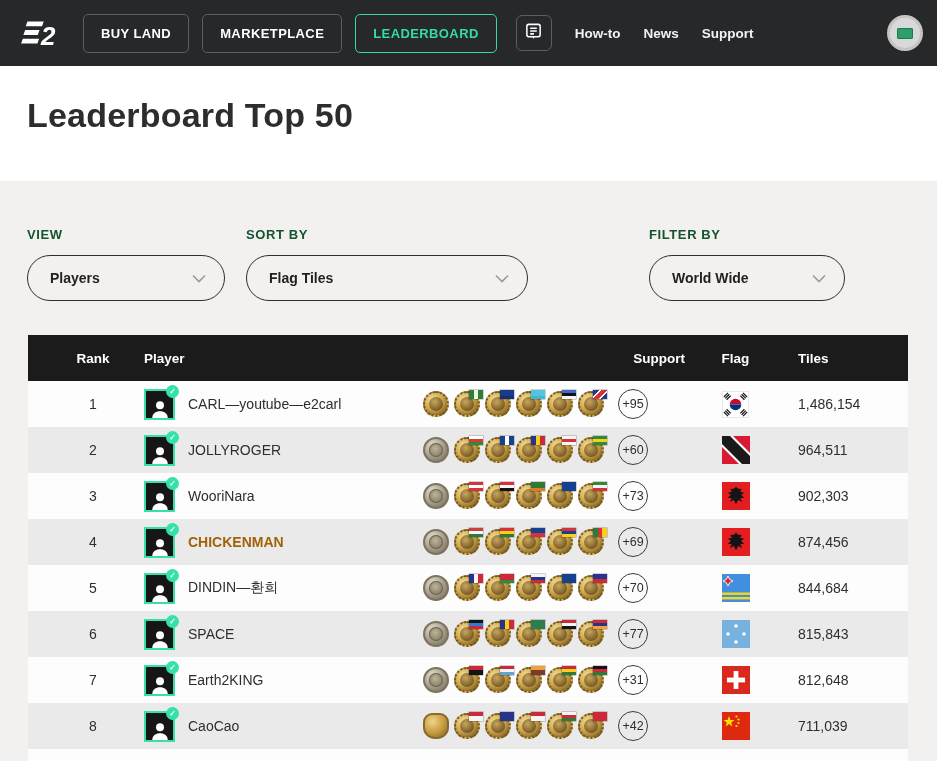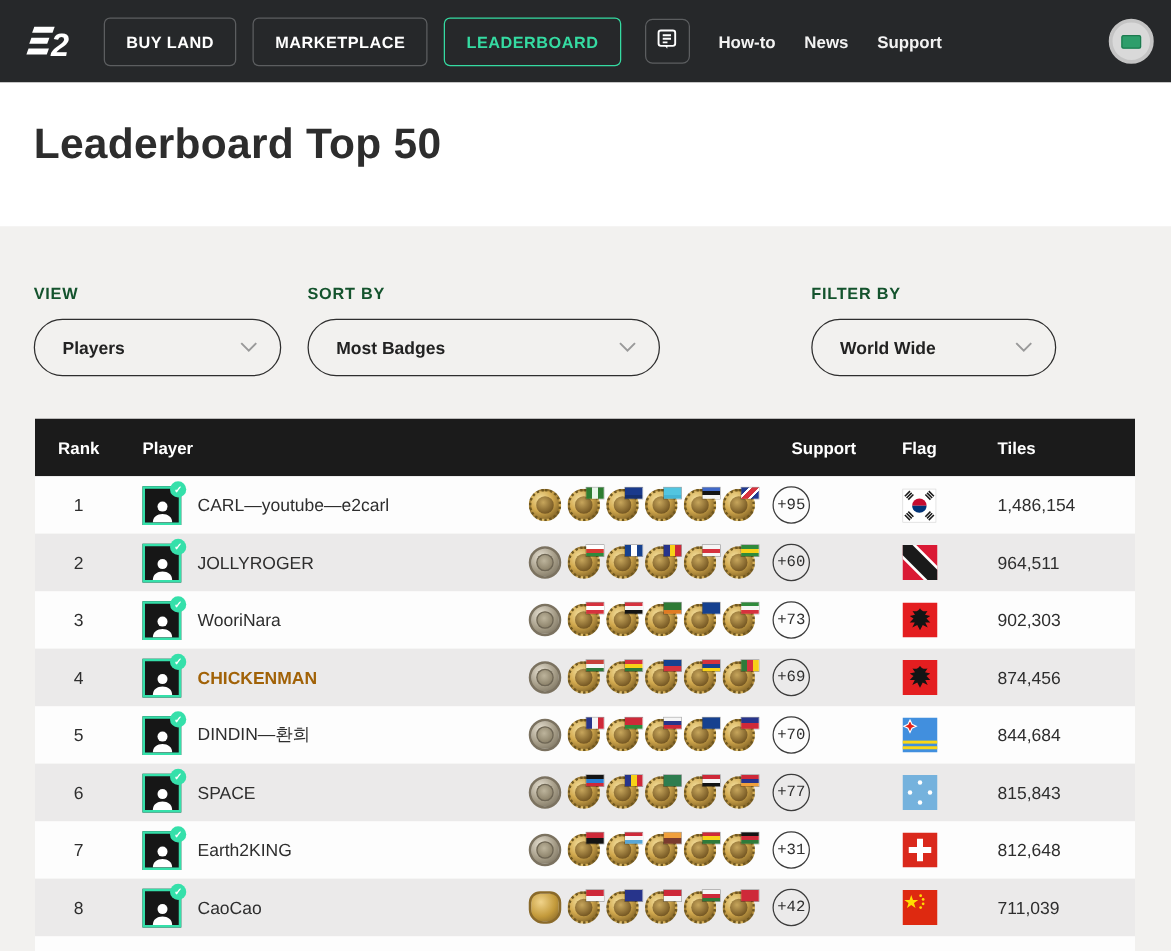--- a/index.html
+++ b/index.html
@@ -38,21 +38,21 @@
 
   
   .tablewrap { margin: 34px 0 0 28px; width: 880px; }
   .thead { background: #1b1b1b; height: 46px; display: flex; align-items: center; color: #fff;
            font-size: 13.5px; font-weight: bold; }
   .trow { height: 46px; display: flex; align-items: center; background: #fdfdfd; font-size: 14px; color: #2e2e2e; }
   .trow.alt { background: #ebeaea; }
   .trow.bold .pname { font-weight: bold; color: #a16207; }
   .partialrow { height: 46px; background: #fdfdfd; }
 
-  .col-rank   { width: 70px; text-align: center; }
+  .col-rank   { width: 70px; text-align: center; margin-left: 30px; }
   .col-player { flex: 1; display: flex; align-items: center; gap: 13px; padding-left: 16px; }
   .col-badges { width: 195px; display: flex; align-items: center; gap: 5px; }
   .col-rewards{ width: 55px; display: flex; align-items: center; }
   .col-flag   { width: 125px; display: flex; align-items: center; justify-content: center; }
   .col-tiles  { width: 110px; padding-right: 24px; }
   .thead .col-badges { padding-left: 12px; }
   .thead .col-rewards { justify-content: flex-end; padding-right: 0; }
   .thead .col-rewards span { transform: translateX(12px); }
   .thead .col-tiles { padding-right: 28px; }
 
@@ -75,21 +75,21 @@
                  background: radial-gradient(circle at 45% 40%, #bdb49c, #8a8068 70%, #5d5545);
                  box-shadow: inset 0 0 0 1px #6e6655; }
   .badge.trophy { background: radial-gradient(circle at 35% 30%, #f0d38a, #c49b3c 55%, #7d5f26);
                   border: 2px solid #8a6a2a; border-radius: 35% 35% 45% 45%; }
   .miniflag { position: absolute; top: -3px; right: -5px; width: 14px; height: 9px;
               box-shadow: 0 0 0 .5px rgba(0,0,0,.35); z-index: 2; }
 
   
   .reward { width: 30px; height: 30px; border: 1.5px solid #3c3c3c; border-radius: 50%;
             display: flex; align-items: center; justify-content: center;
-            font-size: 12.5px; color: #2e2e2e; font-family: Liberation Mono, monospace; }
+            font-size: 12.5px; color: #2e2e2e; }
 
   .flagbox svg { display: block; }
 
   :root { --accent: #35dba2; }
 </style>
 </head>
 <body>
 
 <div class="topbar">
   <div class="logo">
@@ -135,21 +135,21 @@
       <span>
         <svg width="14" height="9" viewBox="0 0 14 9" fill="none" stroke="#9a9a9a" stroke-width="1.6">
             <path d="M1 1.5l6 6 6-6"></path>
           </svg>
       </span>
     </div>
   </div>
   <div class="fgroup">
     <div class="flabel">SORT BY</div>
     <div class="pillselect w-sort">
-      <span class="val">Most Badges</span>
+      <span class="val">Flag Tiles</span>
       <span>
         <svg width="14" height="9" viewBox="0 0 14 9" fill="none" stroke="#9a9a9a" stroke-width="1.6">
             <path d="M1 1.5l6 6 6-6"></path>
           </svg>
       </span>
     </div>
   </div>
   <div class="fgroup">
     <div class="flabel">FILTER BY</div>
     <div class="pillselect w-filter">

